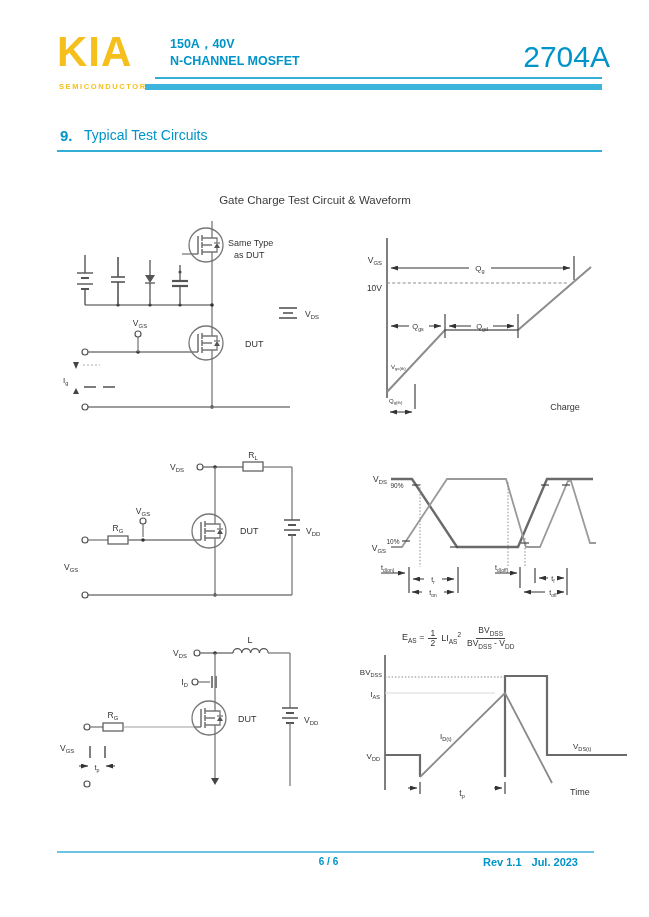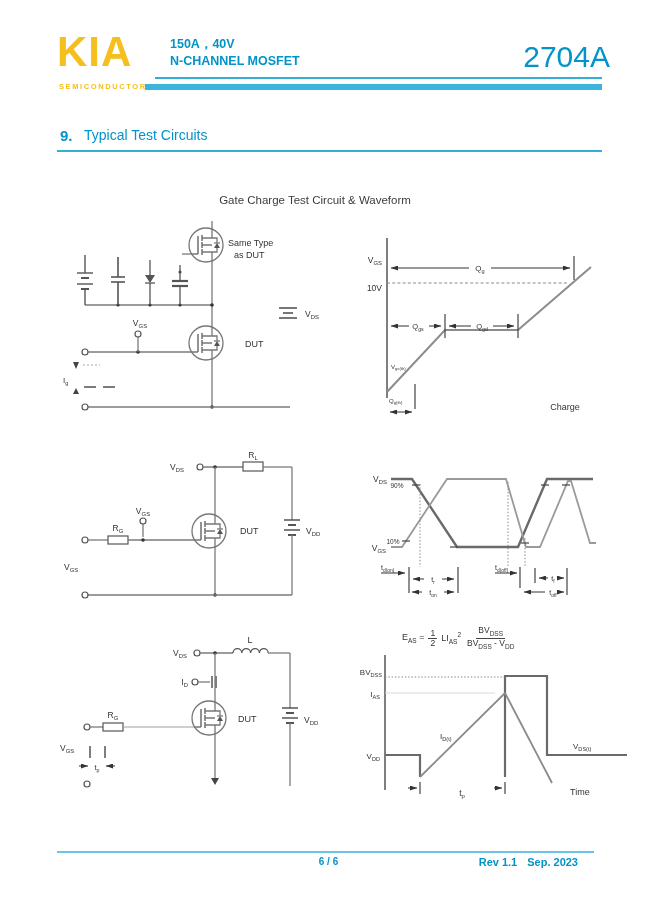--- a/index.html
+++ b/index.html
@@ -366,16 +366,16 @@
       <line class="dim" x1="154" y1="166" x2="162" y2="166" marker-end="url(#ah)"></line>
     </g>
     <text class="s85" x="122" y="174" text-anchor="middle"><tspan>t</tspan><tspan class="sb" dy="1.5">p</tspan></text>
     <text class="s9" x="230" y="173"><tspan>Time</tspan></text>
   </svg>
 
   <div class="abs foot-rule"></div>
   <div class="abs foot-page">6 / 6</div>
   <div class="abs foot-rev">
     <span>Rev 1.1</span>
-    <span>Sep. 2023</span>
+    <span>Jul. 2023</span>
   </div>
 
 </div>
 
 </body></html>

